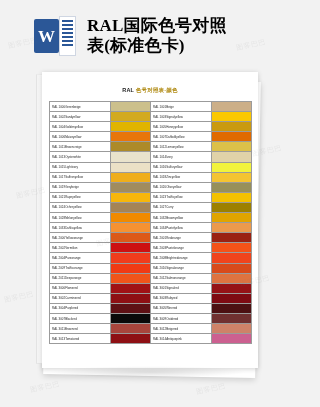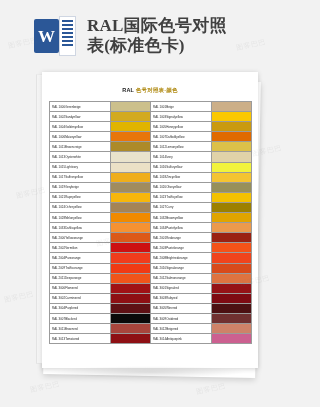--- a/index.html
+++ b/index.html
@@ -68,21 +68,21 @@
     padding: 3px 2px;
   }
   #word-icon .doc i {
     display: block;
     height: 2px;
     margin-bottom: 2px;
     background: #2b5797;
   }
 
   #doc-title {
-    color: #404040;
+    color: #000000;
     font-family: "Liberation Serif", serif;
     font-weight: bold;
     font-size: 17px;
     line-height: 20px;
     letter-spacing: 0.2px;
     max-width: 140px;
   }
 
   
   .wm {

